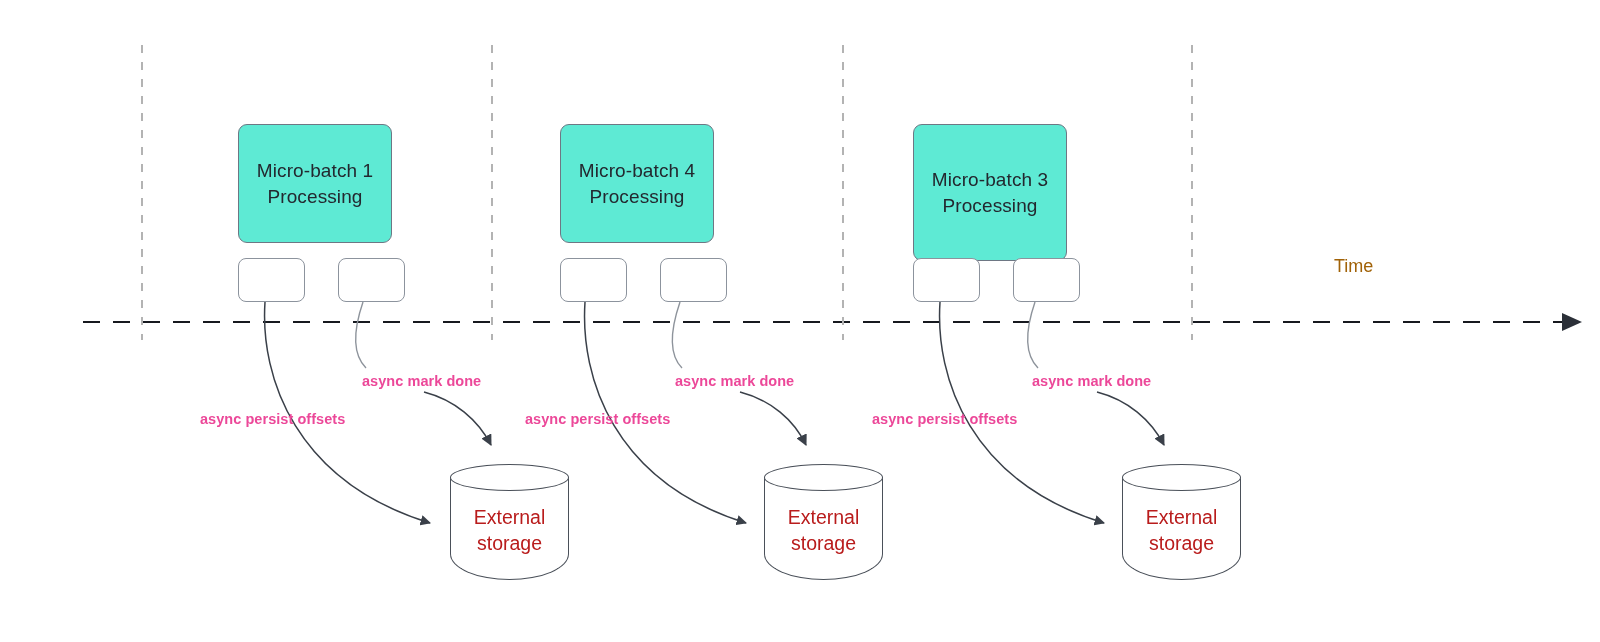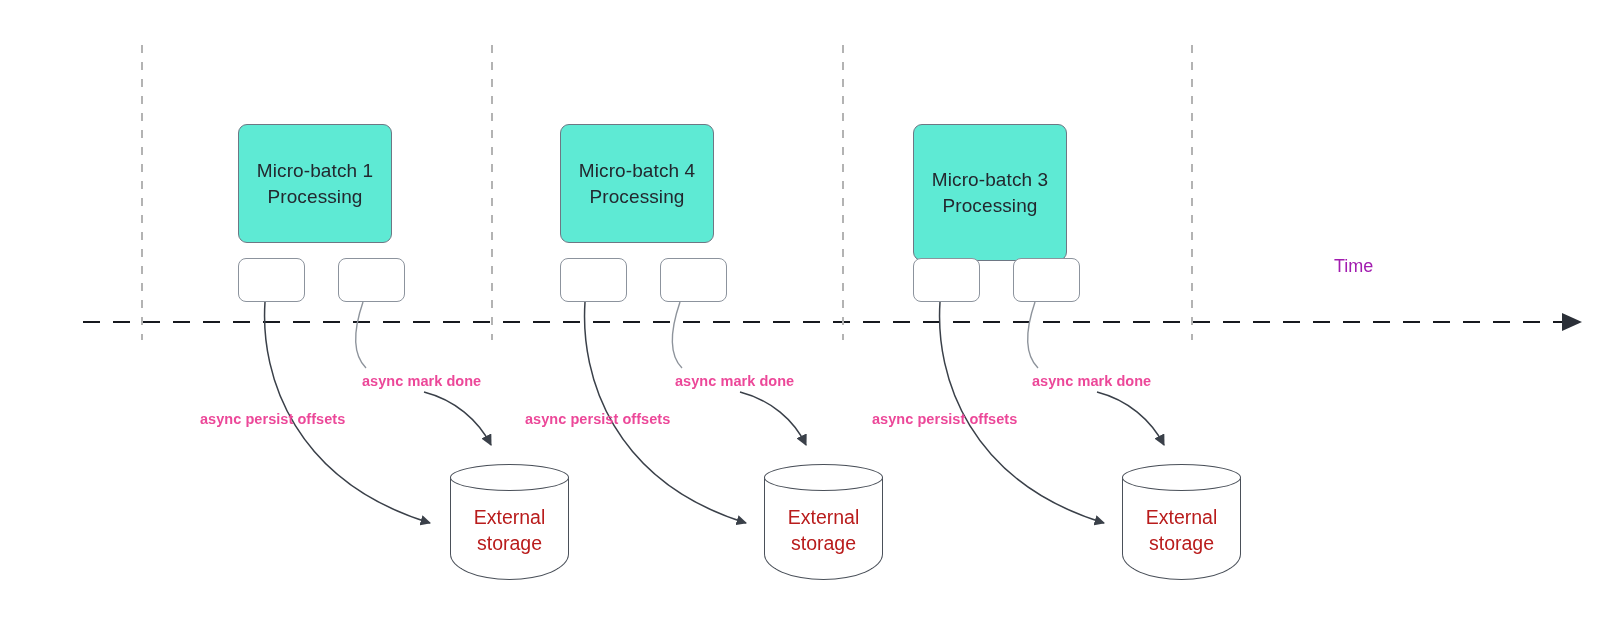--- a/index.html
+++ b/index.html
@@ -99,21 +99,21 @@
     position: absolute;
     font-size: 14.5px;
     font-weight: bold;
     color: #ec4899;
     white-space: nowrap;
     letter-spacing: .05px;
   }
   .time-label {
     position: absolute;
     font-size: 18px;
-    color: #a21caf;
+    color: #a16207;
     white-space: nowrap;
     text-align: center;
   }
 </style>
 </head>
 <body>
 
 <div id="canvas">
 
   <svg id="wires" viewBox="0 0 1600 642" width="1600" height="642" xmlns="http://www.w3.org/2000/svg">

